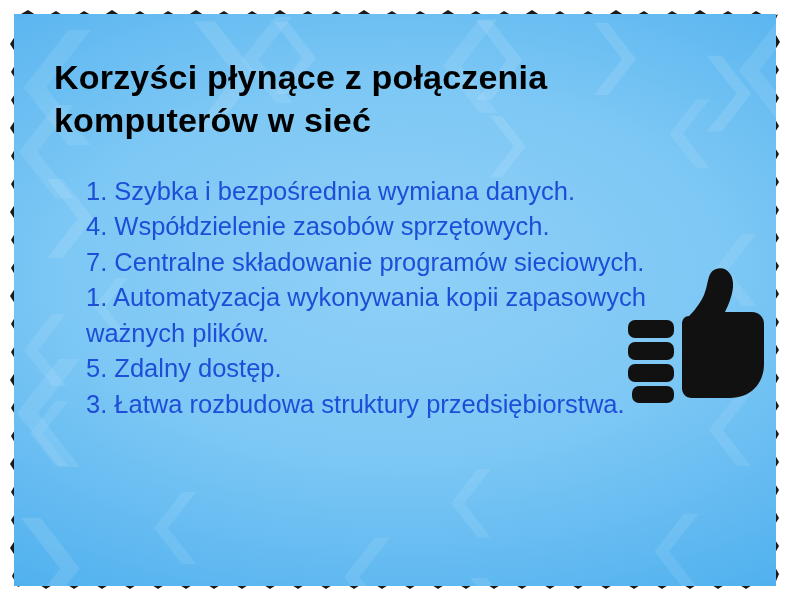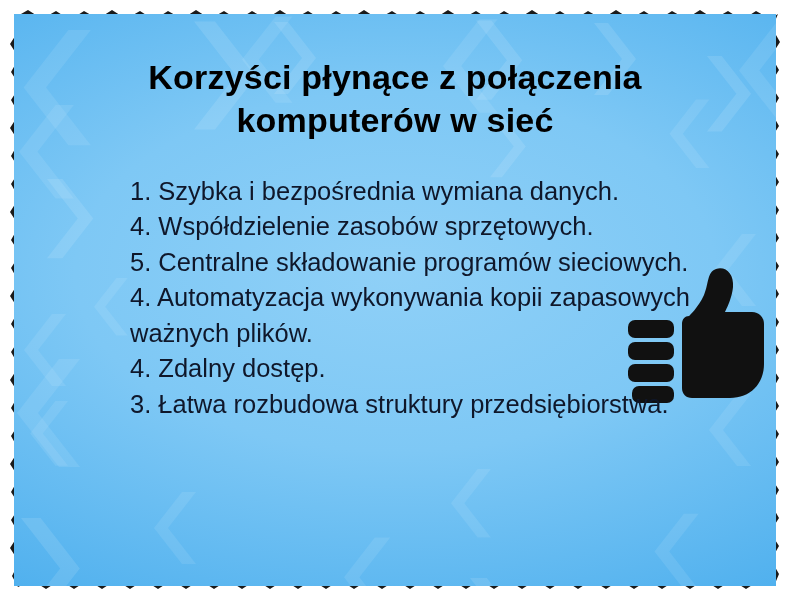--- a/index.html
+++ b/index.html
@@ -56,37 +56,36 @@
     top: 14px;
     width: 762px;
     height: 572px;
   }
 
   .title {
     position: absolute;
     left: 40px;
     top: 42px;
     width: 682px;
-    text-align: center;
+    text-align: left;
     font-size: 34px;
     font-weight: bold;
     color: #000000;
     line-height: 1.25;
     letter-spacing: 0.2px;
   }
 
   .body-list {
     position: absolute;
     left: 72px;
     top: 160px;
     width: 640px;
     font-size: 25.5px;
-    color: #0f172a;
+    color: #1d4ed8;
     line-height: 1.39;
-    margin-left: 44px;
   }
   .body-list .item {
     white-space: pre-wrap;
   }
 
   .thumb {
     position: absolute;
     left: 612px;
     top: 250px;
     width: 138px;
@@ -164,20 +163,20 @@
         <rect x="2" y="56" width="46" height="18" rx="7"></rect>
         <rect x="2" y="78" width="46" height="18" rx="7"></rect>
         <rect x="2" y="100" width="46" height="18" rx="7"></rect>
         <rect x="6" y="122" width="42" height="17" rx="7"></rect>
       </g>
     </svg>
 
     <div class="body-list">
       <div class="item">1. Szybka i bezpośrednia wymiana danych.</div>
       <div class="item">4. Współdzielenie zasobów sprzętowych.</div>
-      <div class="item">5. Centralne składowanie programów sieciowych.</div>
-      <div class="item">4. Automatyzacja wykonywania kopii zapasowych ważnych plików.</div>
-      <div class="item">4. Zdalny dostęp.</div>
+      <div class="item">7. Centralne składowanie programów sieciowych.</div>
+      <div class="item">1. Automatyzacja wykonywania kopii zapasowych ważnych plików.</div>
+      <div class="item">5. Zdalny dostęp.</div>
       <div class="item">3. Łatwa rozbudowa struktury przedsiębiorstwa.</div>
     </div>
 
   </div>
 </div>
 
 </body></html>

